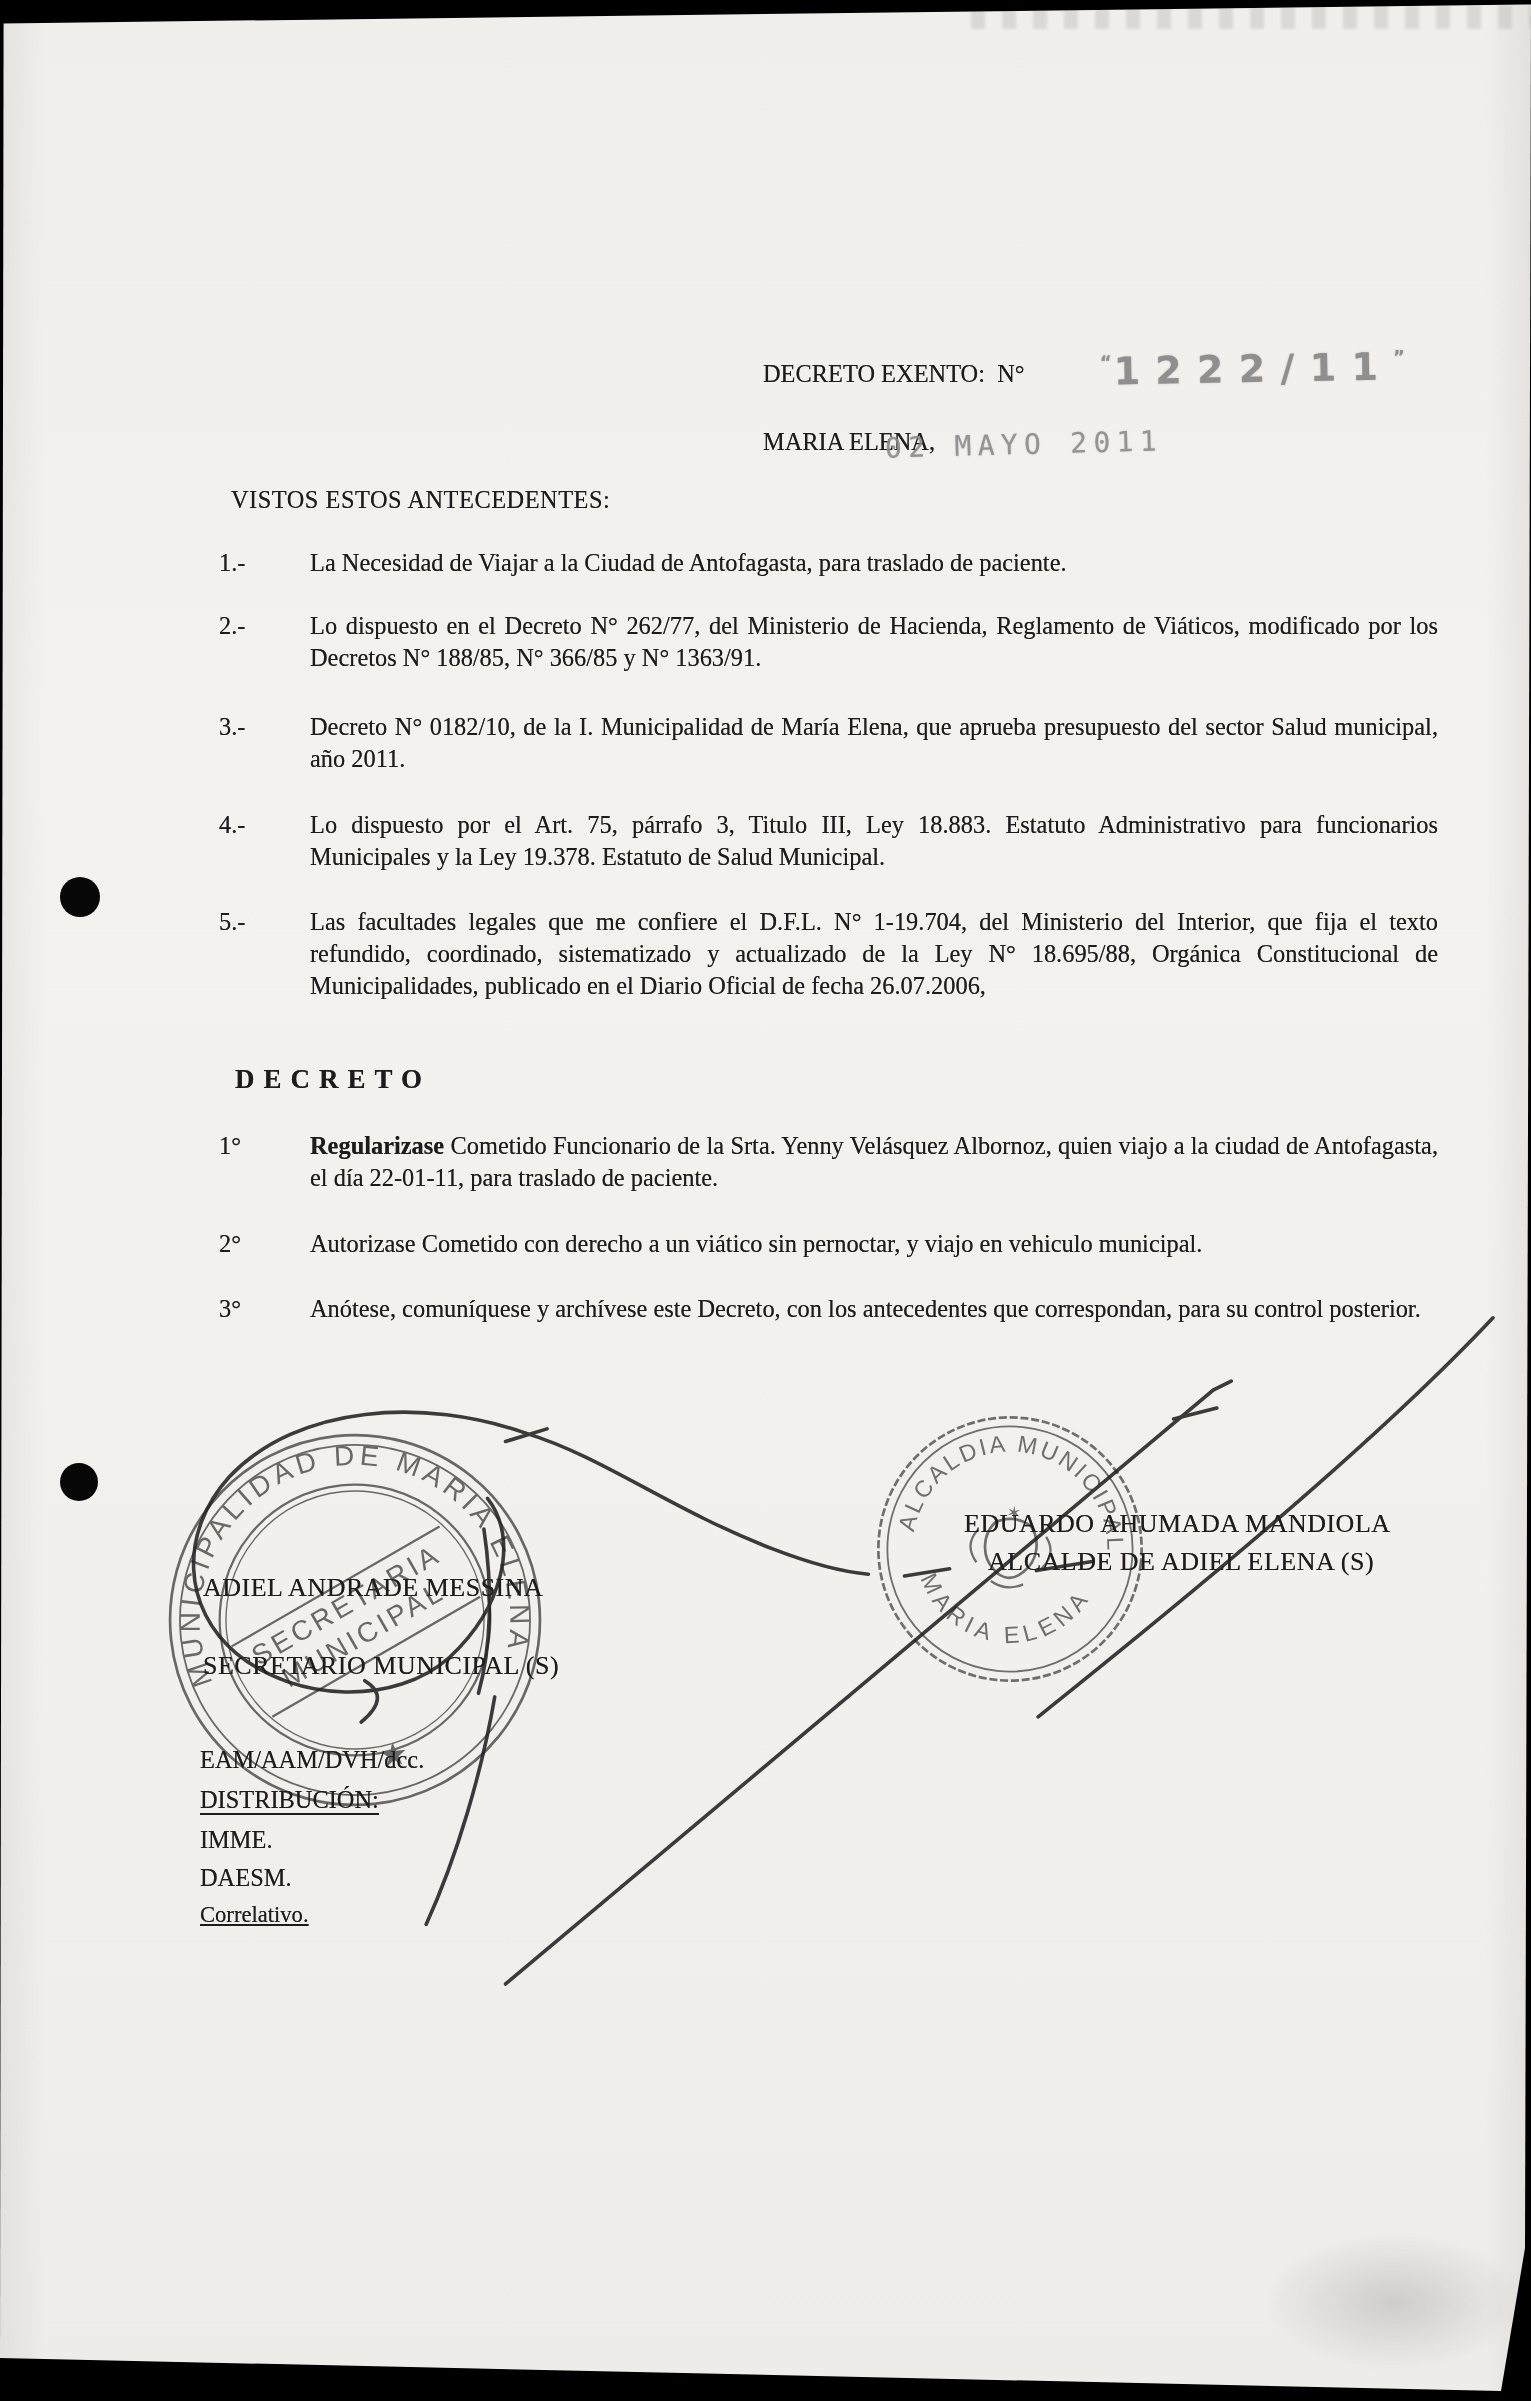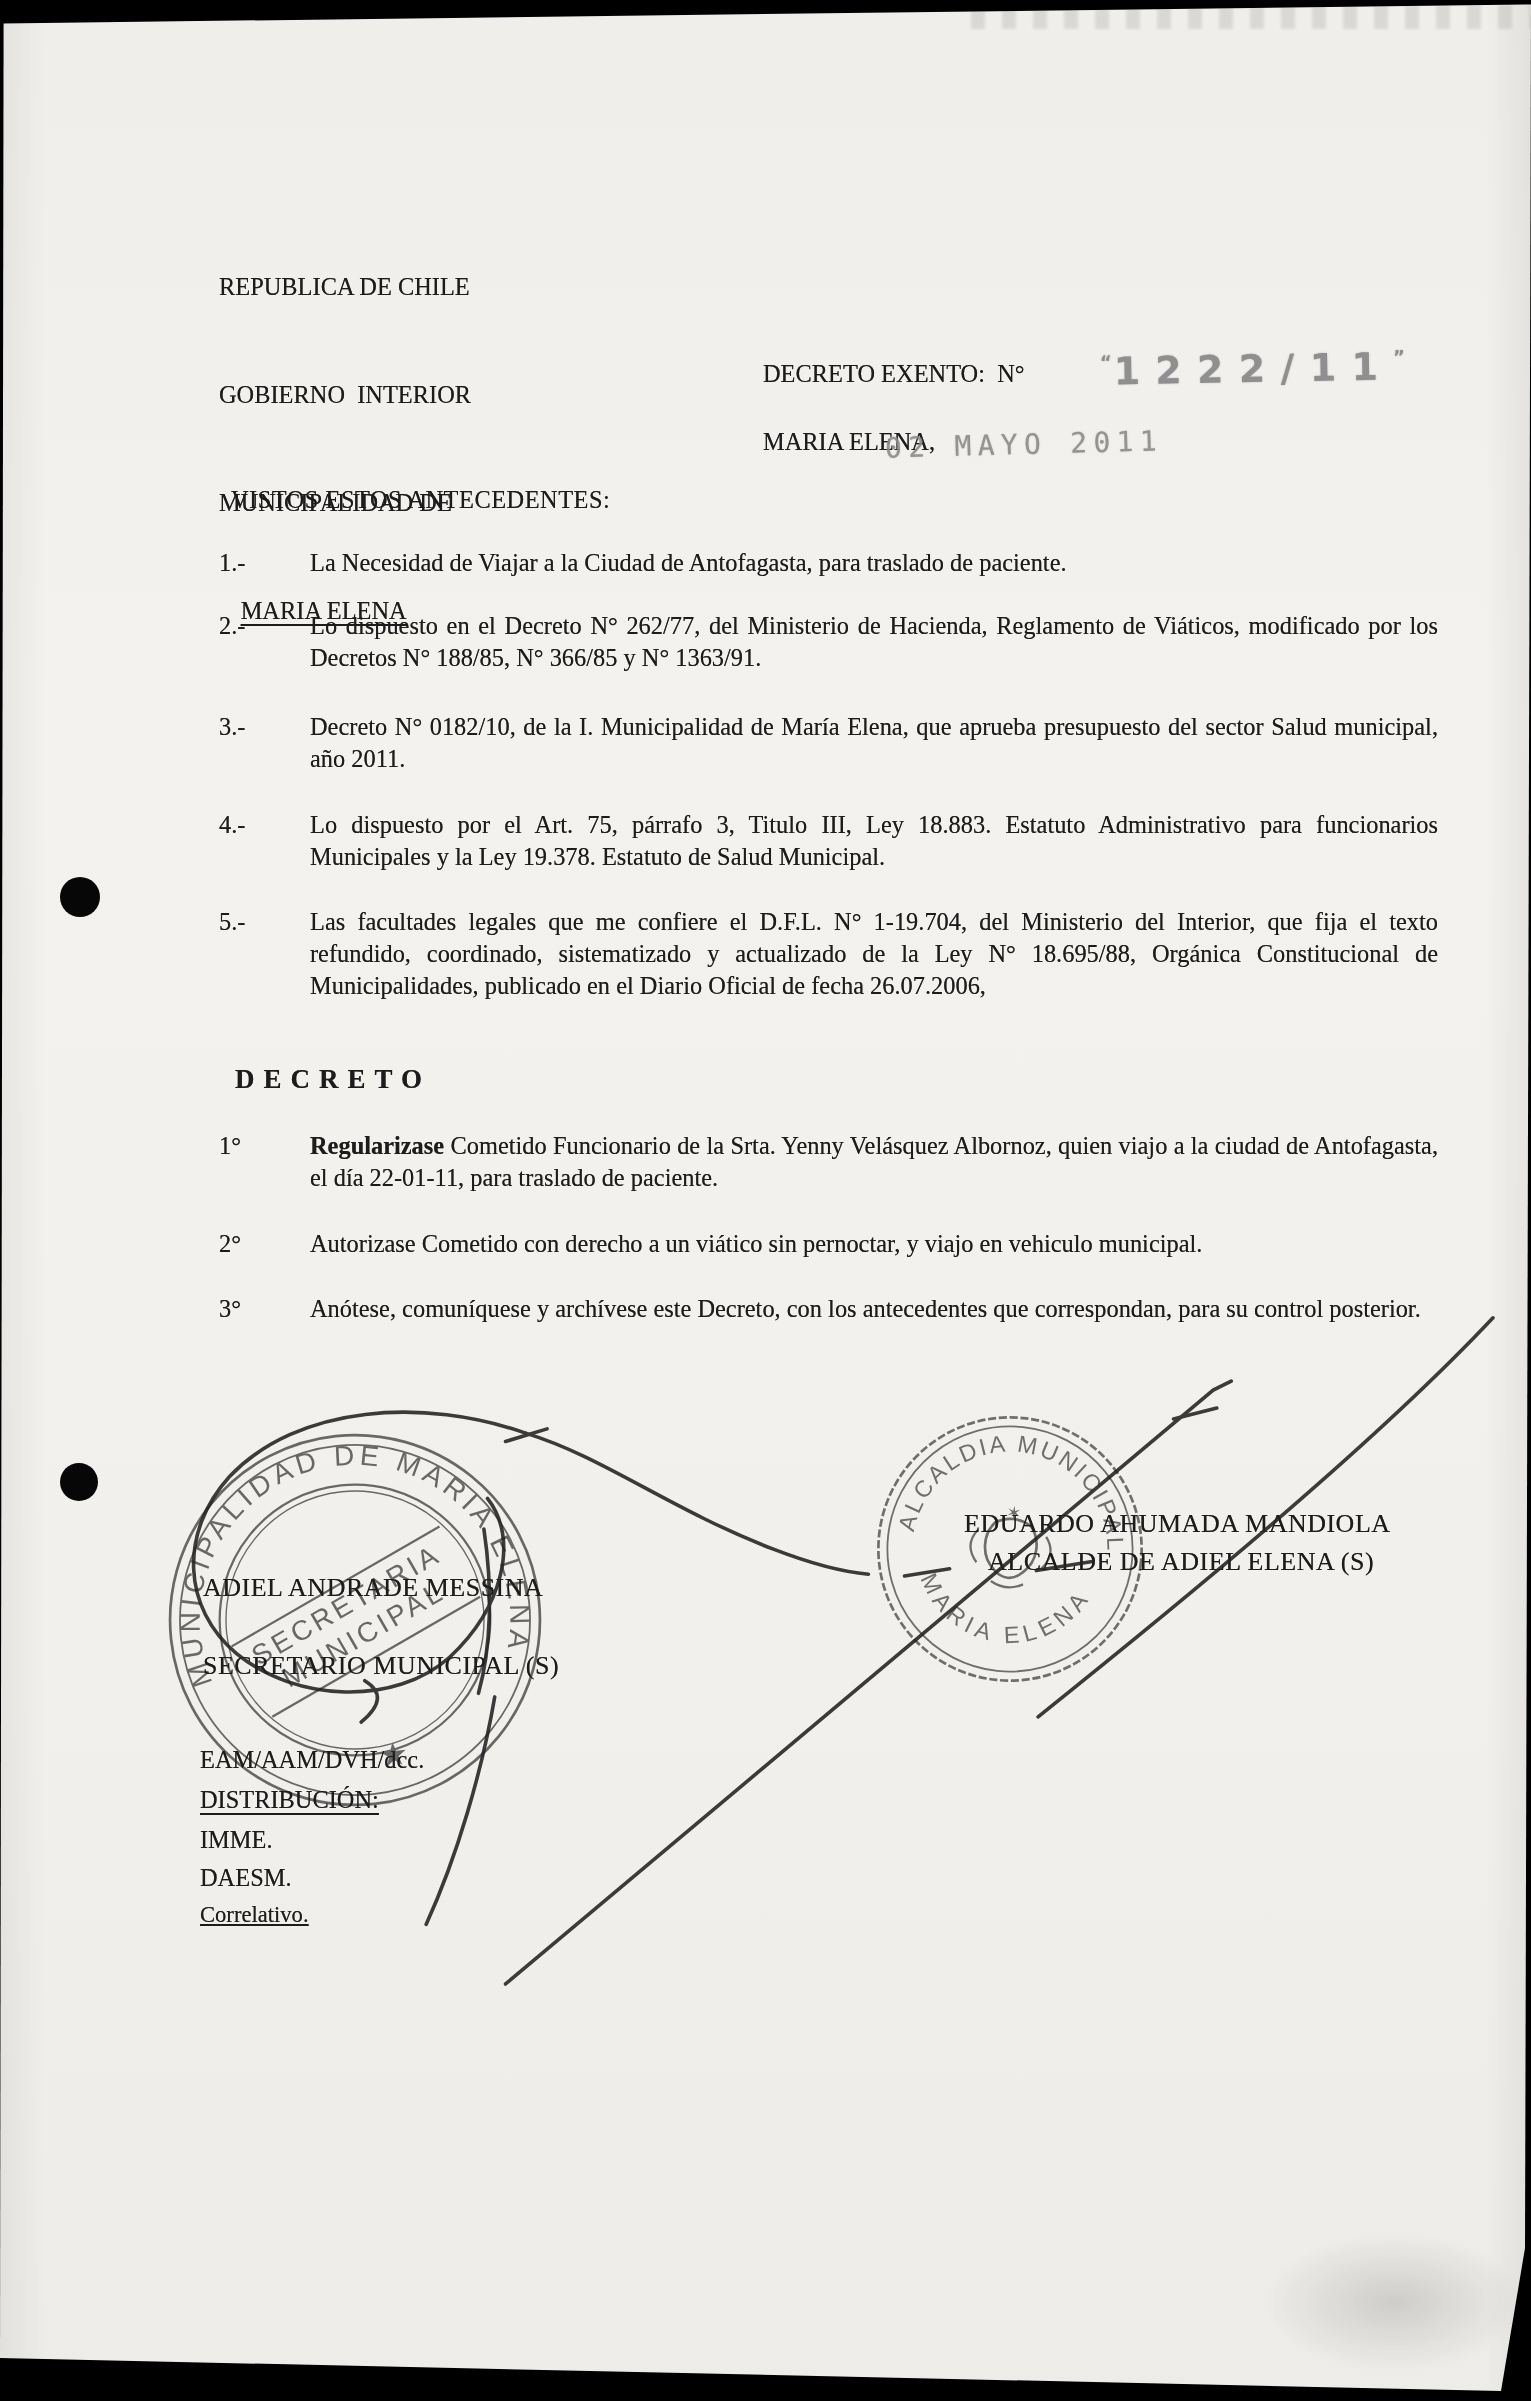--- a/index.html
+++ b/index.html
@@ -47,26 +47,20 @@
 </style>
 </head>
 <body>
 
 <div id="page">
   <div id="paper">
     <div class="edge-shade"></div>
     <div class="topnoise"></div>
     <div class="smudge"></div>
 
-    <div class="abs body-text pre" style="left:219px;top:197px;line-height:36px;">
-      <div>REPUBLICA DE CHILE</div>
-      <div>GOBIERNO  INTERIOR</div>
-      <div>MUNICIPALIDAD DE</div>
-      <div class="underline" style="margin-left:21.7px;">MARIA ELENA</div>
-    </div>
 
     <div class="abs body-text pre" style="left:763px;top:358px;font-family:Liberation Serif, serif;">DECRETO EXENTO:  N°</div>
     <div class="abs numstamp">
       <span class="mark">“</span><span>1222/11</span><span class="mark">”</span>
     </div>
 
     <div class="abs body-text" style="left:763px;top:426px;">MARIA ELENA,</div>
     <div class="abs datestamp">02 MAYO 2011</div>
 
     <div class="abs body-text caps" style="left:231px;top:484px;">VISTOS ESTOS ANTECEDENTES:</div>

